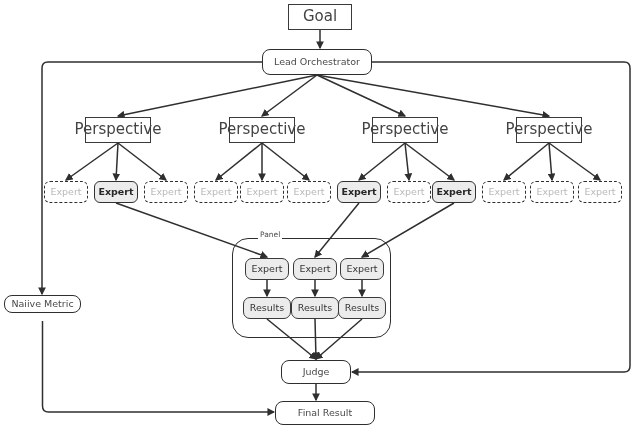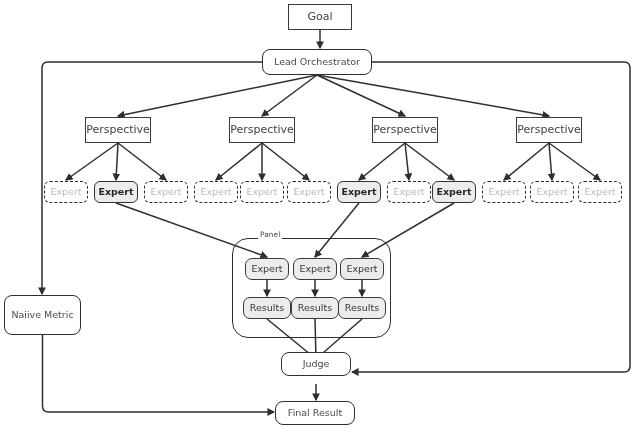--- a/index.html
+++ b/index.html
@@ -12,21 +12,21 @@
   svg.layer{position:absolute;left:0;top:0;width:640px;height:436px;}
   .node{
     position:absolute;box-sizing:border-box;
     display:flex;align-items:center;justify-content:center;
     text-align:center;line-height:1.05;
     color:#3c3c3c;white-space:nowrap;
   }
   
   .node.sq{
     background:#ffffff;border:1.6px solid #3a3a3a;border-radius:0;
-    font-size:11px;color:#434343;
+    font-size:15px;color:#434343;
   }
   
   .node.rnd{
     background:#ffffff;border:1.8px solid #2f2f2f;border-radius:8px;
     font-size:9.5px;color:#4a4a4a;
   }
   
   .node.expert-on{
     background:#ececec;border:1.8px solid #333333;border-radius:6px;
     font-size:9.5px;color:#262626;font-weight:600;
@@ -98,27 +98,27 @@
   <div id="panel-box" style="left: 232px; top: 238px; width: 159px; height: 100px;"></div>
   <div id="panel-label" style="left: 258px; top: 230px;">Panel</div>
 
   <div id="node-layer">
       <div class="node sq" style="left: 288px; top: 4px; width: 64px; height: 26px;">
         <span>Goal</span>
       </div>
       <div class="node rnd" style="left: 262px; top: 49px; width: 110px; height: 26px;">
         <span>Lead Orchestrator</span>
       </div>
-      <div class="node rnd" style="left: 4px; top: 295px; width: 77px; height: 40px; align-items: center;">
+      <div class="node rnd" style="left: 4px; top: 295px; width: 77px; height: 18px; align-items: center;">
         <span>Naiive Metric</span>
       </div>
-      <div class="node rnd" style="left: 281px; top: 352px; width: 70px; height: 24px;">
+      <div class="node rnd" style="left: 281px; top: 360px; width: 70px; height: 24px;">
         <span>Judge</span>
       </div>
-      <div class="node rnd" style="left: 275px; top: 401px; width: 80px; height: 24px;">
+      <div class="node rnd" style="left: 275px; top: 401px; width: 100px; height: 24px;">
         <span>Final Result</span>
       </div>
       <div class="node sq" style="left: 85px; top: 117px; width: 66px; height: 26px;">
         <span>Perspective</span>
       </div>
       <div class="node sq" style="left: 229px; top: 117px; width: 66px; height: 26px;">
         <span>Perspective</span>
       </div>
       <div class="node sq" style="left: 372px; top: 117px; width: 66px; height: 26px;">
         <span>Perspective</span>

